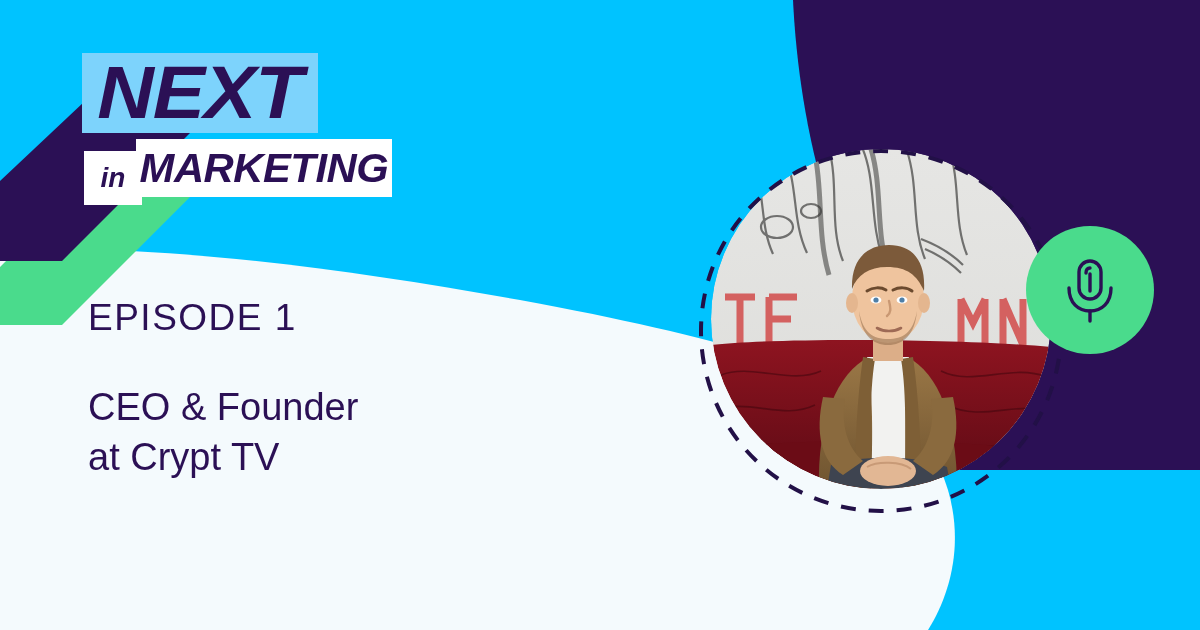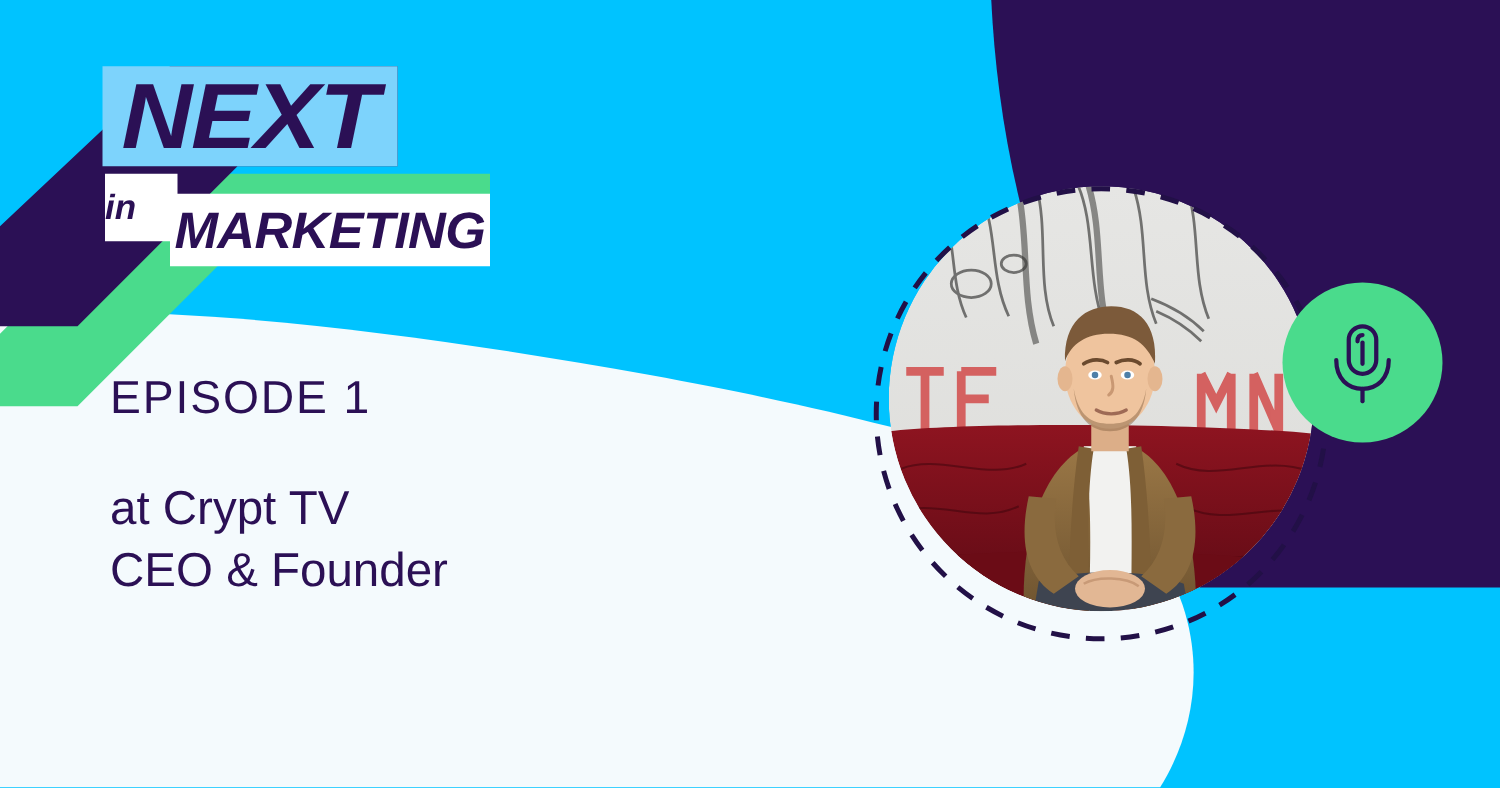--- a/index.html
+++ b/index.html
@@ -21,29 +21,29 @@
     background:#7dd3fc;display:flex;align-items:center;justify-content:center;
   }
   .logo-next-text{
     font-family:"Liberation Sans", sans-serif;
     font-weight:700;font-style:italic;font-size:74px;line-height:74px;
     letter-spacing:-1px;color:#2B1055;
     transform:scaleX(1.06);
     white-space:nowrap;
   }
   .logo-in-box{
-    position:absolute;left:84px;top:139px;width:58px;height:54px;
-    background:#FFFFFF;display:flex;align-items:center;justify-content:flex-start;
+    position:absolute;left:84px;top:151px;width:58px;height:54px;
+    background:#FFFFFF;display:flex;align-items:center;justify-content:center;
   }
   .logo-in-text{
     font-weight:700;font-style:italic;font-size:28px;color:#2B1055;line-height:28px;
   }
   .logo-marketing-box{
     position:absolute;left:136px;top:139px;width:256px;height:58px;
-    background:#FFFFFF;display:flex;align-items:center;justify-content:center;margin-top:16px;
+    background:#FFFFFF;display:flex;align-items:center;justify-content:center;
   }
   .logo-marketing-text{
     font-weight:700;font-style:italic;font-size:41px;line-height:41px;
     letter-spacing:-0.5px;color:#2B1055;white-space:nowrap;
     transform:scaleX(1.02);
   }
 
   
   .copy{position:absolute;left:88px;top:296px;width:520px;}
   .episode{
@@ -108,22 +108,22 @@
       <span class="logo-in-text">in</span>
     </div>
     <div class="logo-marketing-box">
       <span class="logo-marketing-text">MARKETING</span>
     </div>
   </div>
 
   <div class="copy">
     <div class="episode">EPISODE 1</div>
     <div class="guest-role">
+      <span>CEO &amp; Founder</span>
       <span>at Crypt TV</span>
-      <span>CEO &amp; Founder</span>
     </div>
   </div>
 
   <div class="portrait">
     <svg viewBox="0 0 340 340" width="340" height="340">
       <defs>
         <clipPath id="pc">
             <circle cx="170" cy="170" r="170"></circle>
           </clipPath>
         <linearGradient id="wallg" x1="0" y1="0" x2="0" y2="1">

